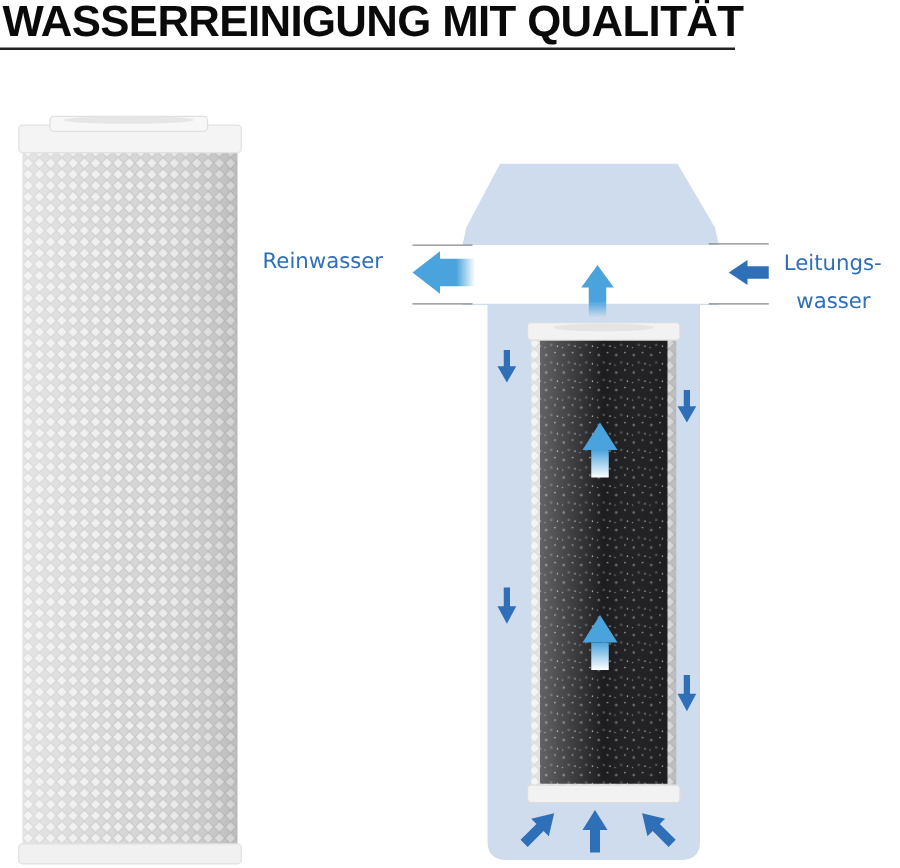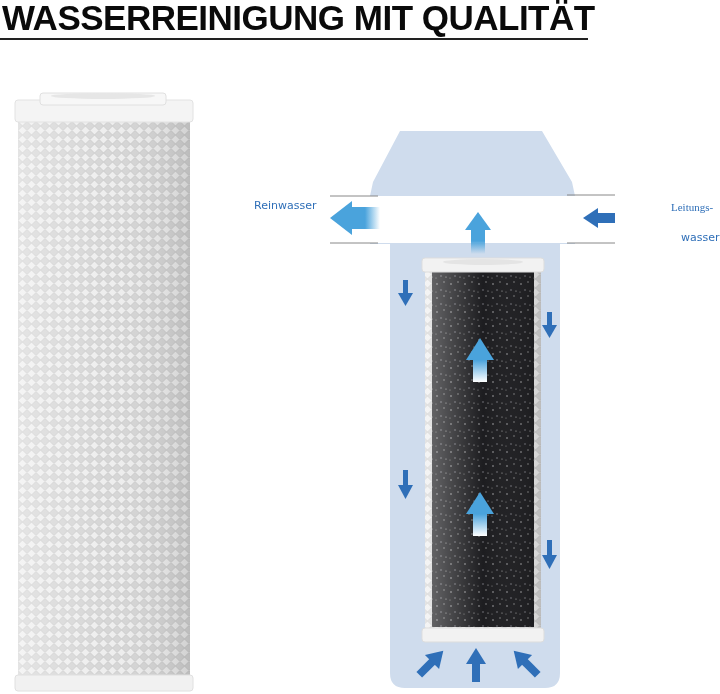--- a/index.html
+++ b/index.html
@@ -1,19 +1,19 @@
 <!DOCTYPE html>
 <html><head>
 <meta charset="utf-8">
 <style>
   html,body{margin:0;padding:0;background:#fff;}
   body{width:720px;height:694px;position:relative;overflow:hidden;font-family:"Liberation Sans",sans-serif;}
   .title{position:absolute;left:2px;top:-2px;font-size:35px;font-weight:bold;letter-spacing:-0.5px;color:#0a0a0a;font-family:"Liberation Sans",sans-serif;}
   .title-rule{position:absolute;left:0;top:38px;width:588px;height:2px;background:#222;}
-  .label{position:absolute;color:#2f6fb8;font-size:11px;font-family:"DejaVu Sans",sans-serif;margin-left:44px;}
+  .label{position:absolute;color:#2f6fb8;font-size:17px;font-family:"DejaVu Sans",sans-serif;}
   svg{position:absolute;left:0;top:0;}
 </style>
 </head>
 <body>
 
 <div class="title">WASSERREINIGUNG MIT QUALITÄT</div>
 <div class="title-rule"></div>
 
 <svg width="720" height="694" viewBox="0 0 720 694">
   <defs>
@@ -126,14 +126,14 @@
         <polygon points="422,662 442,662 432,646"></polygon>
       </g>
     <g transform="rotate(-45 525 662)">
         <rect x="521" y="660" width="8" height="20"></rect>
         <polygon points="515,662 535,662 525,646"></polygon>
       </g>
   </g>
 </svg>
 
 <div class="label" style="left:210px;top:199px;">Reinwasser</div>
-<div class="label" style="left:627px;top:201px;font-family:Liberation Serif, serif;">Leitungs-</div>
+<div class="label" style="left:627px;top:201px;">Leitungs-</div>
 <div class="label" style="left:637px;top:231px;">wasser</div>
 
 </body></html>

